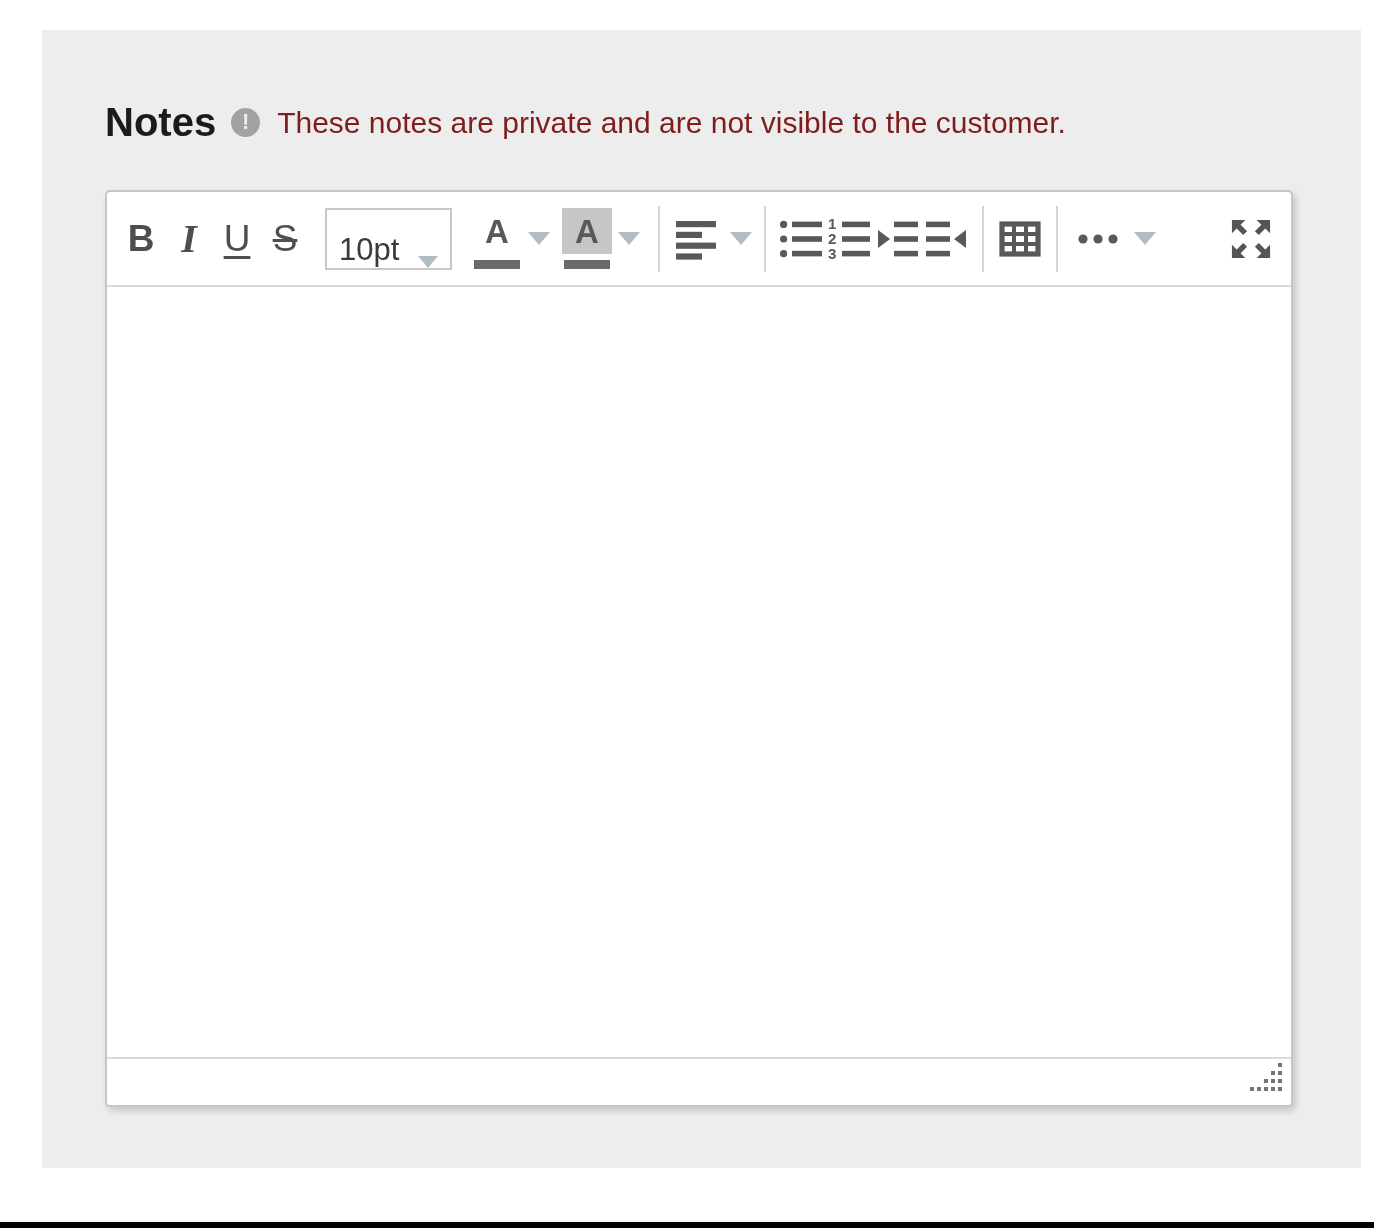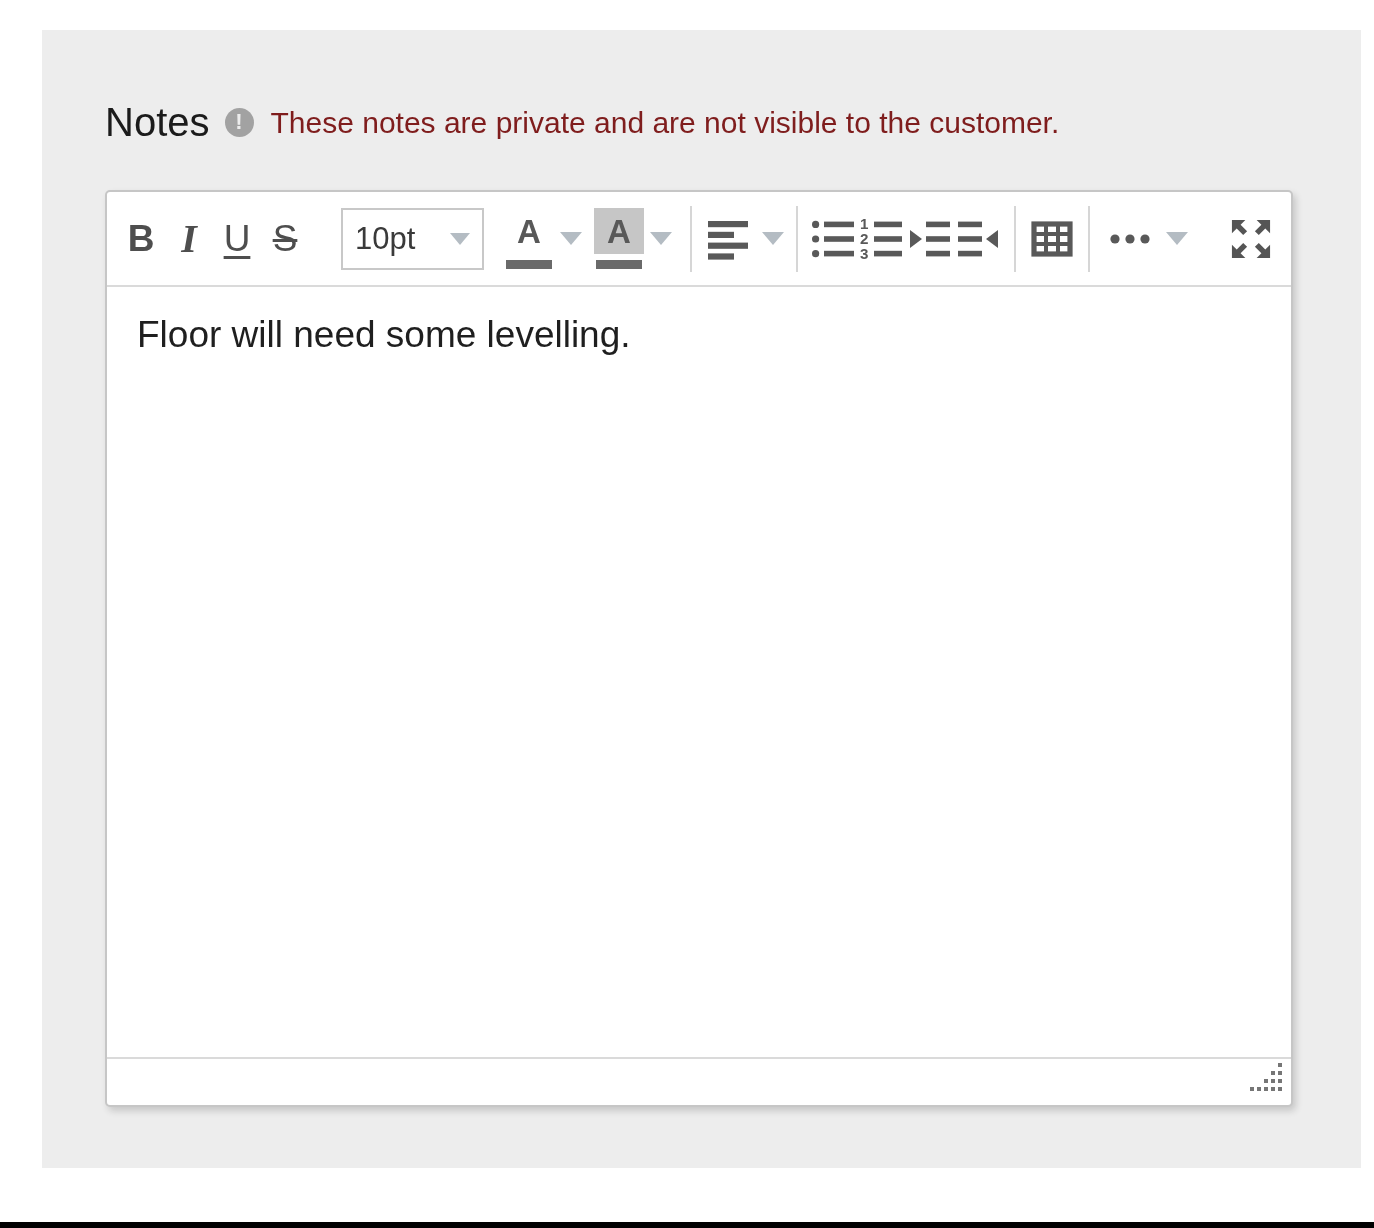--- a/index.html
+++ b/index.html
@@ -7,21 +7,21 @@
     width:1374px; height:1228px; position:relative; background:#ffffff;
     font-family:"Liberation Sans", sans-serif; overflow:hidden;
   }
   .panel {
     position:absolute; left:42px; top:30px; width:1319px; height:1138px;
     background:#ededed;
   }
   .header {
     position:absolute; left:63px; top:70px; display:flex; align-items:center; gap:15px;
   }
-  .title { font-size:40px; font-weight:400; color:#1b1b1b; }
+  .title { font-size:40px; font-weight:700; color:#1b1b1b; }
   .info-icon {
     width:29px; height:29px; border-radius:50%; background:#a2a2a2;
     color:#ededed; display:flex; align-items:center; justify-content:center;
     font-weight:700; font-size:22px; line-height:1; padding-bottom:1px; box-sizing:border-box;
   }
   .subtitle { font-size:30px; color:#7f1d1d; margin-left:2px; }
 
   .editor {
     position:absolute; left:63px; top:160px; width:1188px; height:917px;
     background:#ffffff; border:2px solid #c6c6c6; border-radius:5px;
@@ -38,23 +38,23 @@
     min-width:48px; height:66px; display:flex; align-items:center;
     justify-content:center; cursor:pointer; background:transparent; border:0; padding:0;
   }
   .letter { font-size:37px; color:#4e4e4e; line-height:1; }
   .letter.b { font-weight:800; }
   .letter.i { font-family:"Liberation Serif", serif; font-style:italic; font-weight:600; font-size:40px; }
   .letter.u { text-decoration:underline; text-underline-offset:5px; text-decoration-thickness:3px; }
   .letter.s { text-decoration:line-through; text-decoration-thickness:3px; }
 
   .fontsize-box {
-    width:143px; height:62px; border:2px solid #c8c8c8; background:#fff;
-    display:flex; align-items:center; justify-content:space-between;
-    padding:0 12px; margin:0 14px 0 32px; box-sizing:border-box; cursor:pointer;
+    width:127px; height:62px; border:2px solid #c8c8c8; background:#fff;
+    display:flex; align-items:flex-end; justify-content:space-between;
+    padding:0 12px; margin:0 14px 0 16px; box-sizing:border-box; cursor:pointer;
   }
   .fontsize-box .value { font-size:31px; color:#3a3a3a; }
   .caret {
     width:0; height:0; border-left:11px solid transparent;
     border-right:11px solid transparent; border-top:13px solid #b4bcc3; flex:0 0 auto;
   }
   .caret.small { border-left-width:10px; border-right-width:10px; border-top-width:12px; }
 
   .color-group { display:flex; align-items:center; gap:6px; margin:0 6px; cursor:pointer; background:transparent; border:0; padding:0; }
   .color-btn { display:flex; flex-direction:column; align-items:center; }
@@ -227,21 +227,20 @@
           <path d="M3.2 3.2 L9.4 3.2 L7.2 5.4 L10.2 8.4 L8.4 10.2 L5.4 7.2 L3.2 9.4 Z" fill="#555"></path>
           <path d="M3.2 3.2 L9.4 3.2 L7.2 5.4 L10.2 8.4 L8.4 10.2 L5.4 7.2 L3.2 9.4 Z" fill="#555" transform="rotate(90 12 12)"></path>
           <path d="M3.2 3.2 L9.4 3.2 L7.2 5.4 L10.2 8.4 L8.4 10.2 L5.4 7.2 L3.2 9.4 Z" fill="#555" transform="rotate(180 12 12)"></path>
           <path d="M3.2 3.2 L9.4 3.2 L7.2 5.4 L10.2 8.4 L8.4 10.2 L5.4 7.2 L3.2 9.4 Z" fill="#555" transform="rotate(270 12 12)"></path>
         </svg>
       </button>
 
     </div>
 
     <div class="content">
-      <p>Floor will need some levelling.</p>
     </div>
 
     <div class="statusbar">
       <span class="resize-grip">
         <svg width="40" height="34" viewBox="0 0 40 34">
           <g fill="#767676">
             <rect x="33" y="2" width="4" height="4"></rect>
             <rect x="26" y="10" width="4" height="4"></rect>
               <rect x="33" y="10" width="4" height="4"></rect>
             <rect x="19" y="18" width="4" height="4"></rect>

